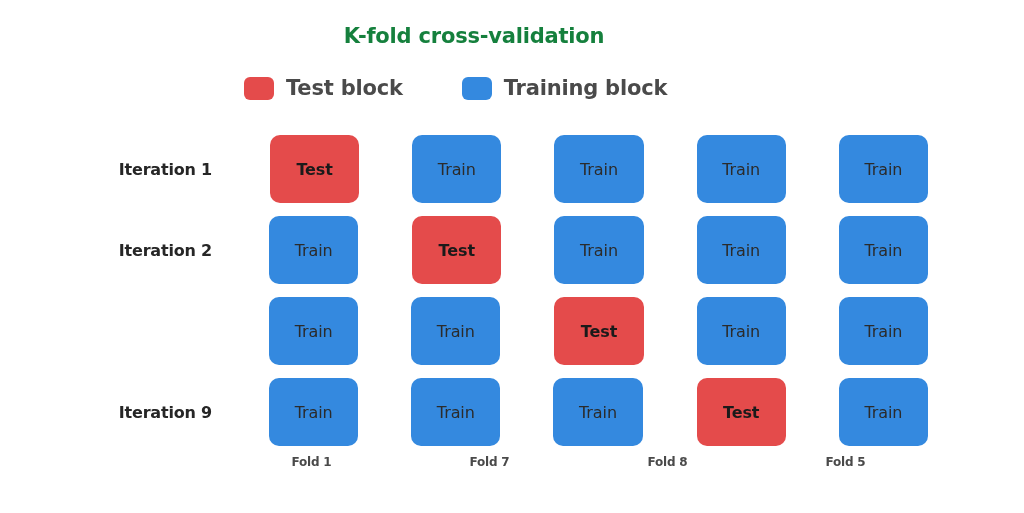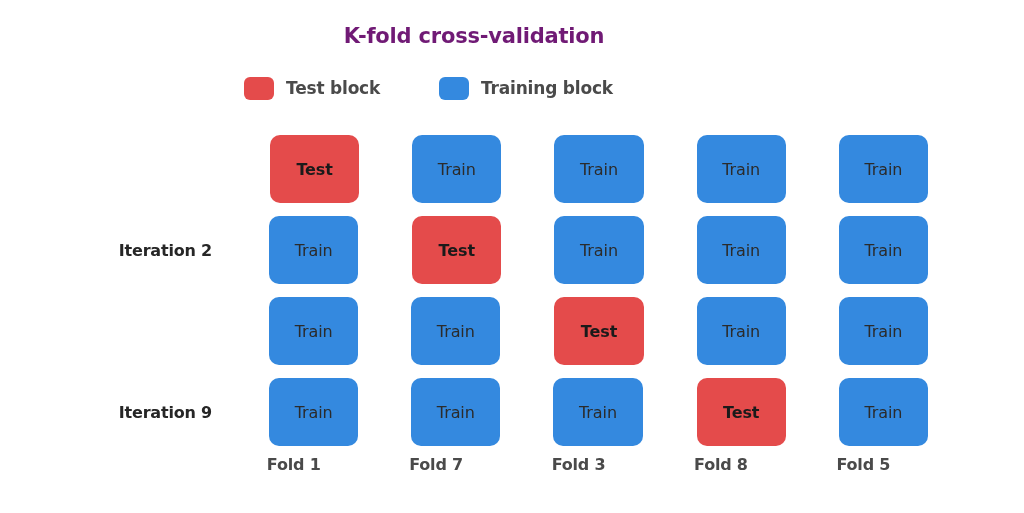--- a/index.html
+++ b/index.html
@@ -25,21 +25,21 @@
 
   
   .title {
     position: absolute;
     left: 0;
     top: 24px;
     width: 948px;
     text-align: center;
     font-size: 21px;
     font-weight: bold;
-    color: #701a75;
+    color: #15803d;
     letter-spacing: -0.2px;
     white-space: nowrap;
   }
 
   
   .legend {
     position: absolute;
     left: 244px;
     top: 74px;
     height: 28px;
@@ -55,21 +55,21 @@
     margin-left: 59px;
   }
   .legend-swatch {
     width: 30px;
     height: 23px;
     border-radius: 6px;
     flex: 0 0 auto;
   }
   .legend-label {
     margin-left: 12px;
-    font-size: 17px;
+    font-size: 21px;
     font-weight: bold;
     color: #4a4a4a;
     letter-spacing: -0.2px;
     white-space: nowrap;
   }
 
   
   .grid-wrap {
     position: absolute;
     left: 0;
@@ -132,21 +132,21 @@
     position: absolute;
     left: 229px;
     top: 455px;
     width: 699px;
     display: flex;
     gap: 13px;
   }
   .col-label {
     flex: 1 1 0;
     text-align: center;
-    font-size: 16px;
+    font-size: 12px;
     font-weight: bold;
     color: #4a4a4a;
     letter-spacing: -0.2px;
     white-space: nowrap;
   }
 </style>
 </head>
 <body>
 
 <div class="canvas">
@@ -160,20 +160,21 @@
     </div>
     <div class="legend-item">
       <span class="legend-swatch" style="background: rgb(52, 137, 223);"></span>
       <span class="legend-label">Training block</span>
     </div>
   </div>
 
   <div class="grid-wrap">
 
     <div class="grid-row">
+      <div class="row-label">Iteration 1</div>
       <div class="row-blocks">
         <div class="block test" style="background: rgb(228, 75, 75);">Test</div>
         <div class="block train" style="background: rgb(52, 137, 223);">Train</div>
         <div class="block train" style="background: rgb(52, 137, 223);">Train</div>
         <div class="block train" style="background: rgb(52, 137, 223);">Train</div>
         <div class="block train" style="background: rgb(52, 137, 223);">Train</div>
       </div>
     </div>
 
     <div class="grid-row">
@@ -206,18 +207,17 @@
         <div class="block test" style="background: rgb(228, 75, 75);">Test</div>
         <div class="block train" style="background: rgb(52, 137, 223);">Train</div>
       </div>
     </div>
 
   </div>
 
   <div class="col-labels">
     <div class="col-label">Fold 1</div>
     <div class="col-label">Fold 7</div>
-    <div class="col-label">Fold 3</div>
     <div class="col-label">Fold 8</div>
     <div class="col-label">Fold 5</div>
   </div>
 
 </div>
 
 </body></html>

